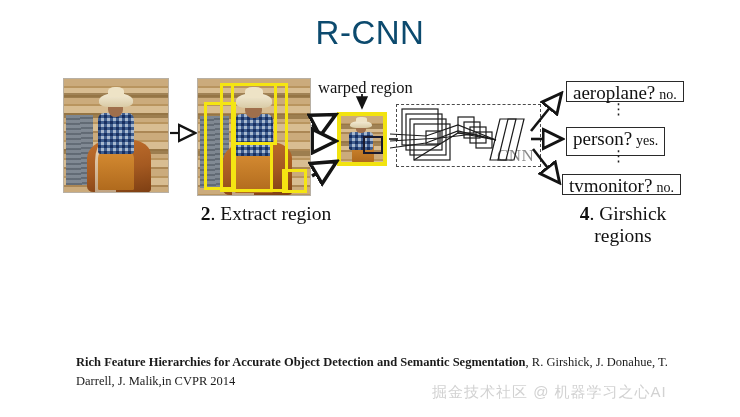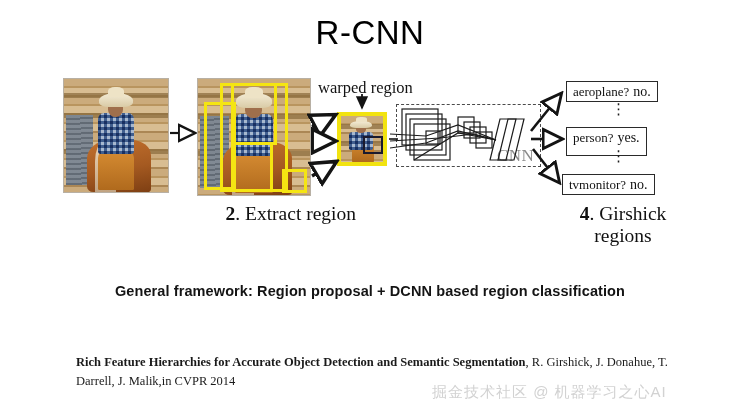--- a/index.html
+++ b/index.html
@@ -21,21 +21,21 @@
   #title {
     position: absolute;
     left: 0;
     top: 14px;
     width: 740px;
     text-align: center;
     font-family: "Liberation Sans", sans-serif;
     font-size: 33px;
     font-weight: 400;
     letter-spacing: 0.5px;
-    color: #000000;
+    color: #0c4a6e;
   }
 
   
   .photo {
     position: absolute;
     border: 1px solid #b8b0a4;
     overflow: hidden;
     background: #c8b48c;
   }
   #photo1 { left: 63px;  top: 78px;  width: 104px; height: 113px; }
@@ -167,21 +167,21 @@
   
   .resbox {
     position: absolute;
     border: 1px solid #2a2a2a;
     background: #ffffff;
     box-sizing: border-box;
     padding: 1px 6px 2px 6px;
     white-space: nowrap;
     line-height: 1.05;
   }
-  .resbox .cls { font-size: 13px; margin-top: 29px; }
+  .resbox .cls { font-size: 19px; margin-top: 29px; }
   .resbox .ans { font-size: 14px; }
   #res1 { left: 566px; top: 81px;  height: 21px; }
   #res2 { left: 566px; top: 127px; height: 29px; }
   #res3 { left: 562px; top: 174px; height: 21px; }
 
   .vdots {
     position: absolute;
     width: 12px;
     text-align: center;
     font-size: 15px;
@@ -195,21 +195,21 @@
   
   .step {
     position: absolute;
     text-align: center;
     font-size: 19.5px;
     line-height: 1.15;
     color: #101010;
   }
   .step b { font-weight: 700; }
   #step1 { left: 56px;  top: 203px; width: 120px; }
-  #step2 { left: 176px; top: 203px; width: 180px; text-align: right; }
+  #step2 { left: 176px; top: 203px; width: 180px; }
   #step3 { left: 372px; top: 203px; width: 170px; }
   #step4 { left: 548px; top: 203px; width: 150px; }
 
   
   #framework {
     position: absolute;
     left: 0; top: 283px;
     width: 740px;
     text-align: center;
     font-family: "Liberation Sans", sans-serif;
@@ -388,21 +388,20 @@
   </svg>
 
   <div class="step" id="step2">
     <b>2</b><span>. Extract region</span><br>
   </div>
   <div class="step" id="step4">
     <b>4</b><span>. Girshick</span><br>
     <span>regions</span>
   </div>
 
-  <div id="framework">General framework: Region proposal  +  DCNN based region classification</div>
 
   <div id="citation">
     <span class="ttl">Rich Feature Hierarchies for Accurate Object Detection and Semantic Segmentation</span><span>, R. Girshick, J. Donahue, T. Darrell, J. Malik,in CVPR 2014</span>
   </div>
 
   <div id="watermark">掘金技术社区 @ 机器学习之心AI</div>
 
 </div>
 
 </body></html>

